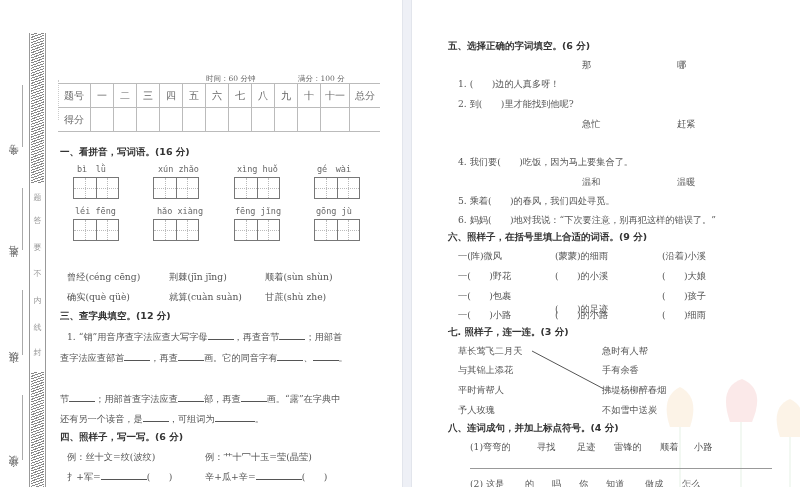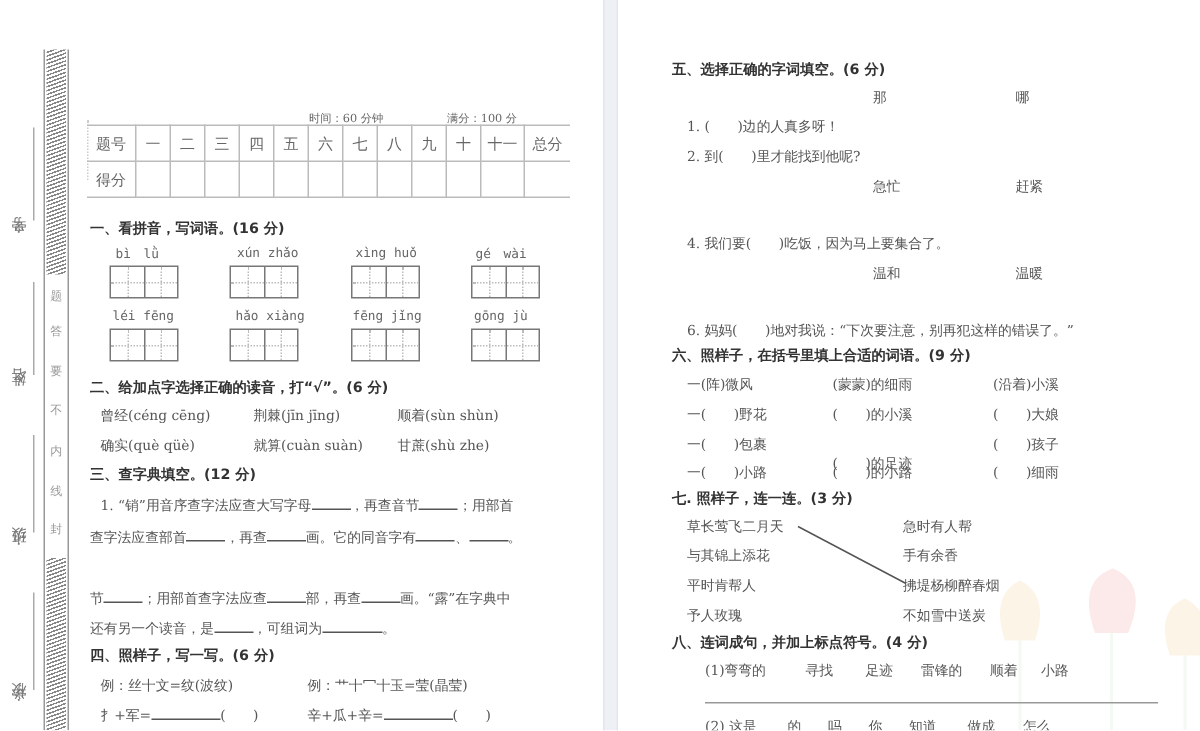--- a/index.html
+++ b/index.html
@@ -142,21 +142,20 @@
     </div>
   <div class="tz" style="left:234px;top:219px;">
       <div class="cell"></div>
       <div class="cell"></div>
     </div>
   <div class="tz" style="left:314px;top:219px;">
       <div class="cell"></div>
       <div class="cell"></div>
     </div>
 
-  <div class="sec" style="left:60px;top:252px;">二、给加点字选择正确的读音，打“√”。(6 分)</div>
   <div class="txt" style="left:67px;top:271px;">曾经(céng cēng)</div>
   <div class="txt" style="left:169px;top:271px;">荆棘(jīn jīng)</div>
   <div class="txt" style="left:265px;top:271px;">顺着(sùn shùn)</div>
   <div class="txt" style="left:67px;top:291px;">确实(què qüè)</div>
   <div class="txt" style="left:169px;top:291px;">就算(cuàn suàn)</div>
   <div class="txt" style="left:265px;top:291px;">甘蔗(shù zhe)</div>
 
   <div class="sec" style="left:60px;top:310px;">三、查字典填空。(12 分)</div>
   <div class="txt" style="left:67px;top:330px;">
     <span>1. “销”用音序查字法应查大写字母</span><span class="blank" style="width:26px;"></span><span>，再查音节</span><span class="blank" style="width:26px;"></span><span>；用部首</span>
@@ -195,20 +194,21 @@
   <div class="sec" style="left:36px;top:40px;">五、选择正确的字词填空。(6 分)</div>
   <div class="txt" style="left:170px;top:59px;">那</div>
   <div class="txt" style="left:265px;top:59px;">哪</div>
   <div class="txt" style="left:46px;top:78px;">1. (　　)边的人真多呀！</div>
   <div class="txt" style="left:46px;top:98px;">2. 到(　　)里才能找到他呢?</div>
   <div class="txt" style="left:170px;top:118px;">急忙</div>
   <div class="txt" style="left:265px;top:118px;">赶紧</div>
   <div class="txt" style="left:46px;top:156px;">4. 我们要(　　)吃饭，因为马上要集合了。</div>
   <div class="txt" style="left:170px;top:176px;">温和</div>
   <div class="txt" style="left:265px;top:176px;">温暖</div>
+  <div class="txt" style="left:46px;top:195px;">5. 乘着(　　)的春风，我们四处寻觅。</div>
   <div class="txt" style="left:46px;top:214px;">6. 妈妈(　　)地对我说：“下次要注意，别再犯这样的错误了。”</div>
 
   <div class="sec" style="left:36px;top:231px;">六、照样子，在括号里填上合适的词语。(9 分)</div>
   <div class="txt" style="left:46px;top:250px;">一(阵)微风</div>
   <div class="txt" style="left:143px;top:250px;">(蒙蒙)的细雨</div>
   <div class="txt" style="left:250px;top:250px;">(沿着)小溪</div>
   <div class="txt" style="left:46px;top:270px;">一(　　)野花</div>
   <div class="txt" style="left:143px;top:270px;">(　　)的小溪</div>
   <div class="txt" style="left:250px;top:270px;">(　　)大娘</div>
   <div class="txt" style="left:46px;top:290px;">一(　　)包裹</div>

